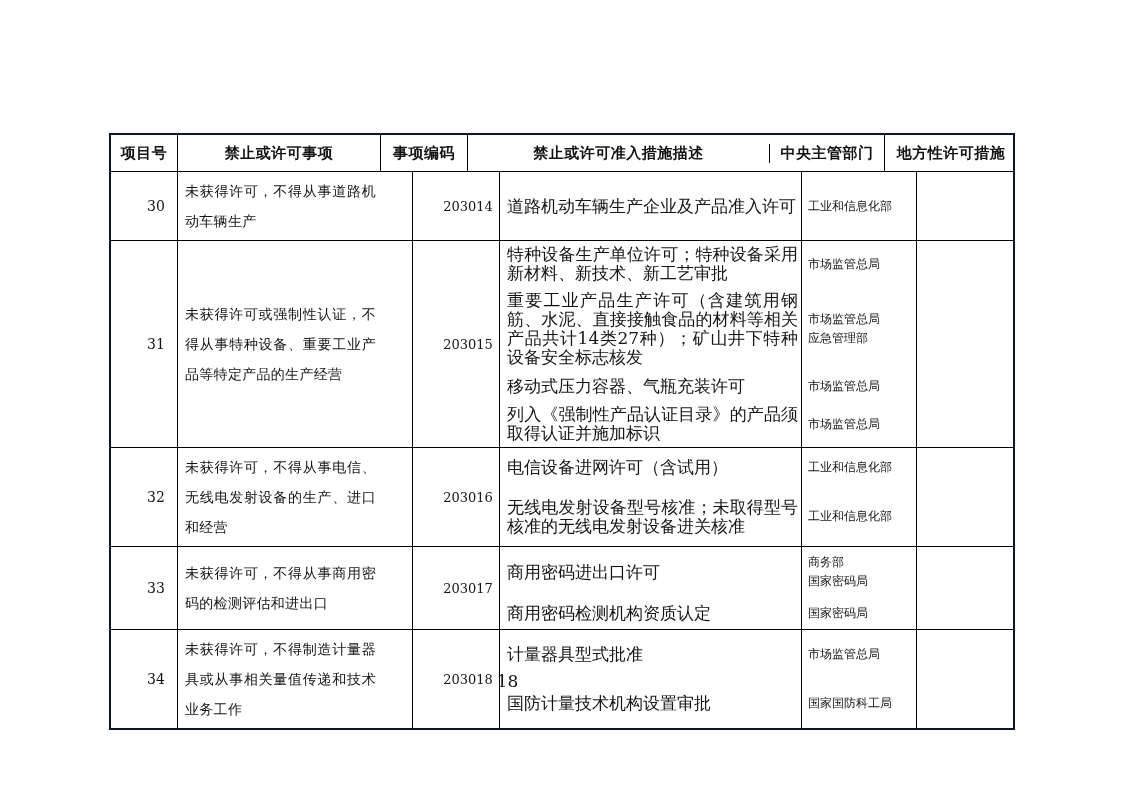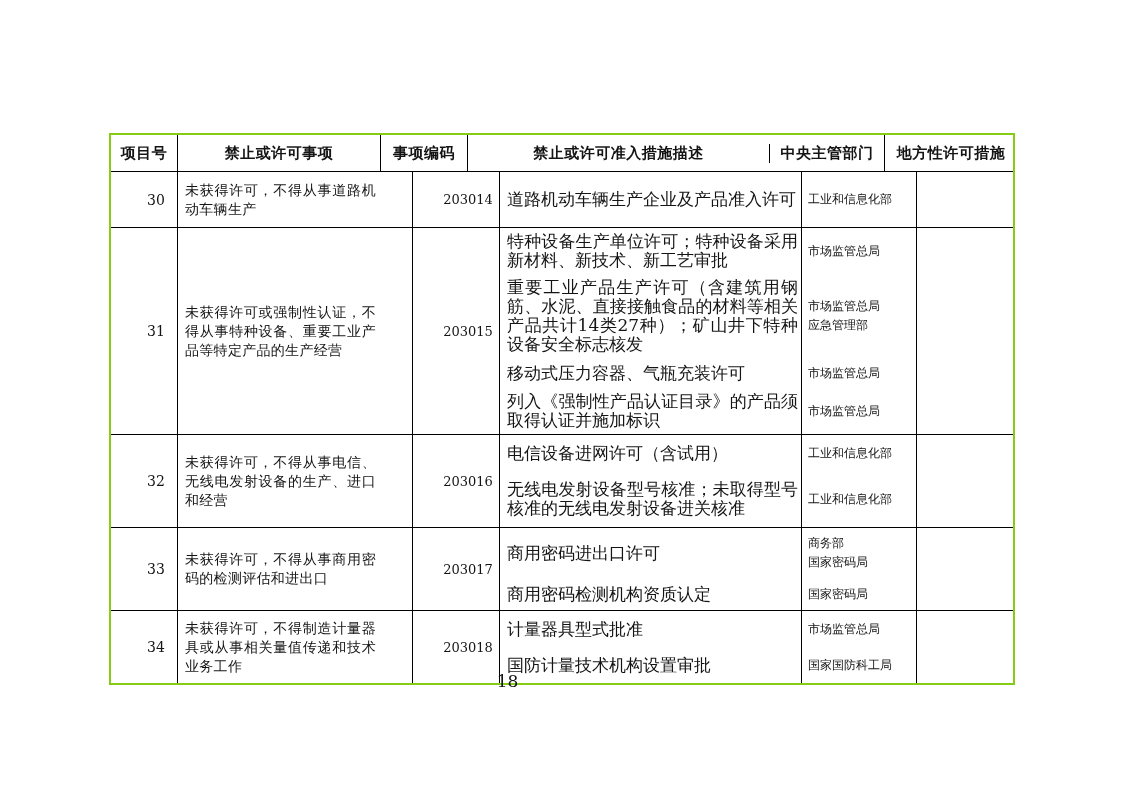--- a/index.html
+++ b/index.html
@@ -15,21 +15,21 @@
     height: 793px;
     background: #ffffff;
     overflow: hidden;
   }
   .doc-table {
     position: absolute;
     left: 109px;
     top: 133px;
     width: 906px;
     box-sizing: border-box;
-    border: 2px solid #84cc16;
+    border: 2px solid #0f172a;
     display: flex;
     flex-direction: column;
     background: #fff;
   }
   .trow {
     display: flex;
     border-top: 1.5px solid #000;
     align-items: stretch;
   }
   .trow.thead { border-top: none; }
@@ -68,21 +68,21 @@
     justify-content: center;
     font-size: 14px;
     padding-left: 24px;
   }
   .body-code { font-size: 13px; margin-left: 32px; }
   .body-item {
     display: flex;
     align-items: center;
     padding: 4px 4px 4px 7px;
     font-size: 14px;
-    line-height: 19px;
+    line-height: 30px;
     letter-spacing: 0.3px;
     text-align: justify;
   }
   .c-meas {
     display: flex;
     flex-direction: column;
     padding: 0;
   }
   .m-row {
     flex: 1 1 auto;

